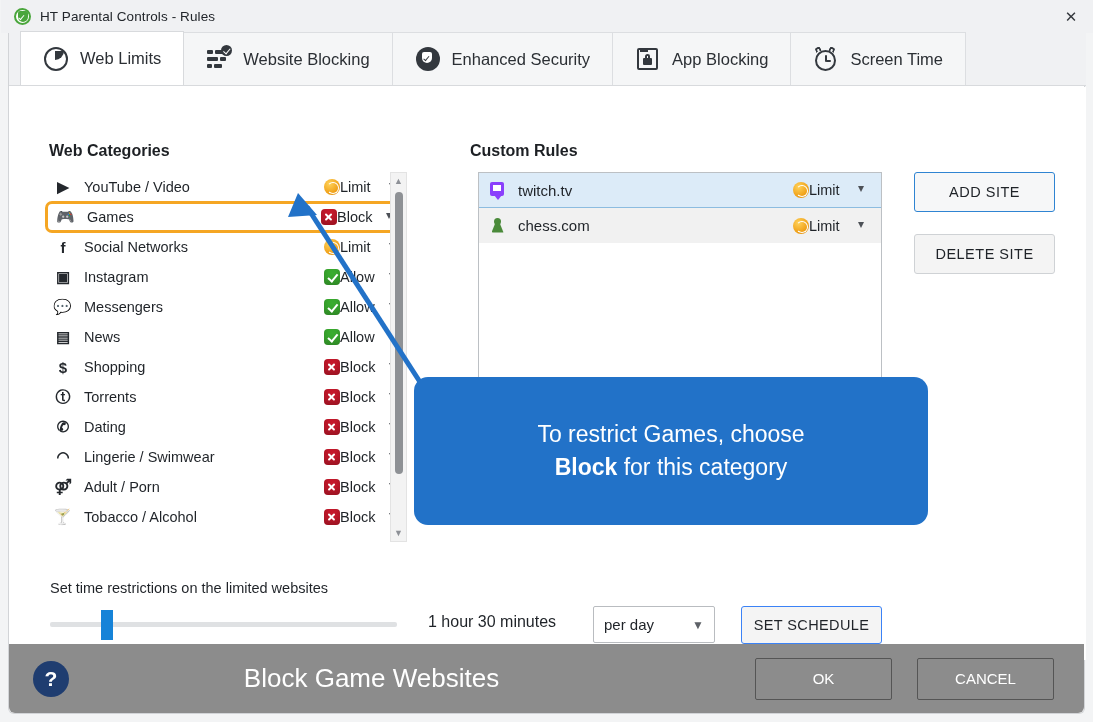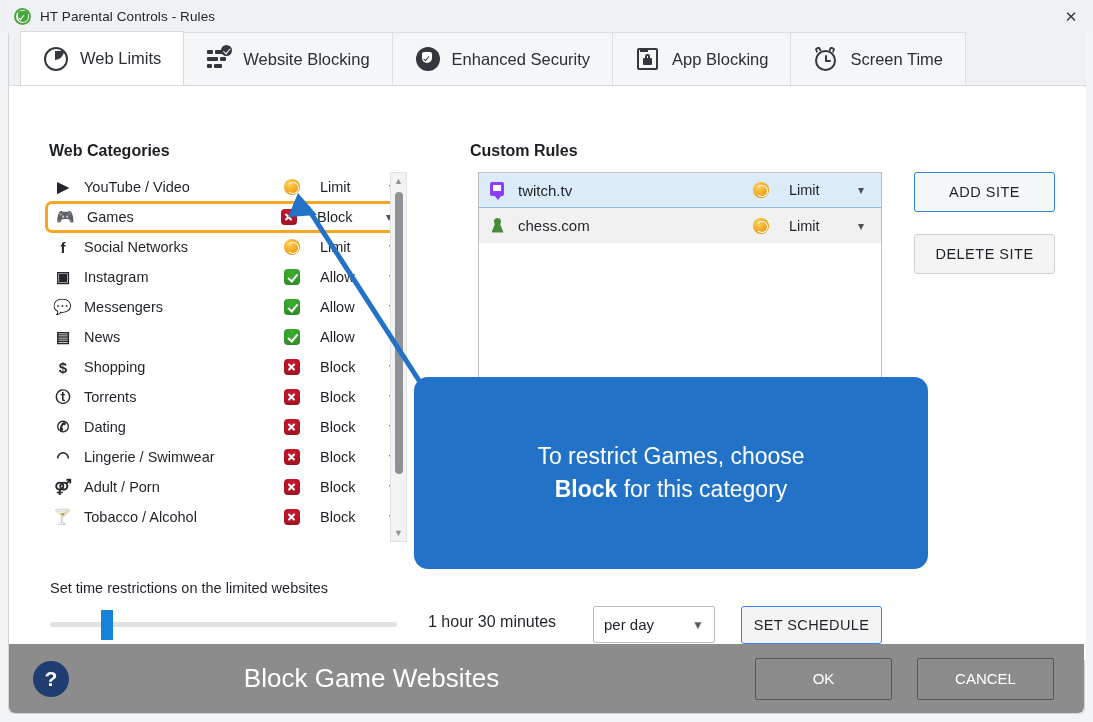--- a/index.html
+++ b/index.html
@@ -195,21 +195,21 @@
     margin: -1px 0;
   }
   .cat-ico {
     width: 20px; flex: 0 0 20px; height: 20px;
     position: relative; margin-right: 11px;
     display: flex; align-items: center; justify-content: center;
     color: #24282d; font-size: 15px; font-weight: bold;
   }
   .cat-name { font-size: 14.5px; color: #1f2328; flex: 1; white-space: nowrap; }
   .status {
-    display: flex; align-items: center; gap: 20px;
+    display: flex; gap: 0;
     font-size: 14.5px; color: #1f2328;
     margin-right: 6px;
   }
   .badge { width: 16px; height: 16px; border-radius: 4px; position: relative; flex:0 0 16px;}
   .badge.block { background: #c5182b; box-shadow: inset 0 -4px 6px rgba(0,0,0,.22); }
   .badge.block::before, .badge.block::after {
     content:""; position: absolute; left: 3.4px; top: 7px; width: 9px; height: 1.9px;
     background: #fff; border-radius: 1px;
   }
   .badge.block::before { transform: rotate(45deg); }
@@ -301,21 +301,21 @@
     font-size: 14.5px; color: #1f2328;
     letter-spacing: .5px;
     display: flex; align-items: center; justify-content: center;
   }
   #add-site { left: 905px; top: 85px; border: 1.6px solid #2f84d2; background: #f6f7f8; }
   #delete-site { left: 905px; top: 147px; }
 
   
   .callout {
     position: absolute; left: 414px; top: 377px;
-    width: 514px; height: 192px;
+    width: 514px; height: 148px;
     background: #2272c8;
     border-radius: 14px;
     display: flex; flex-direction: column;
     align-items: center; justify-content: center;
     color: #ffffff;
     font-size: 23px;
     line-height: 1.45;
     text-align: center;
     z-index: 20;
   }

